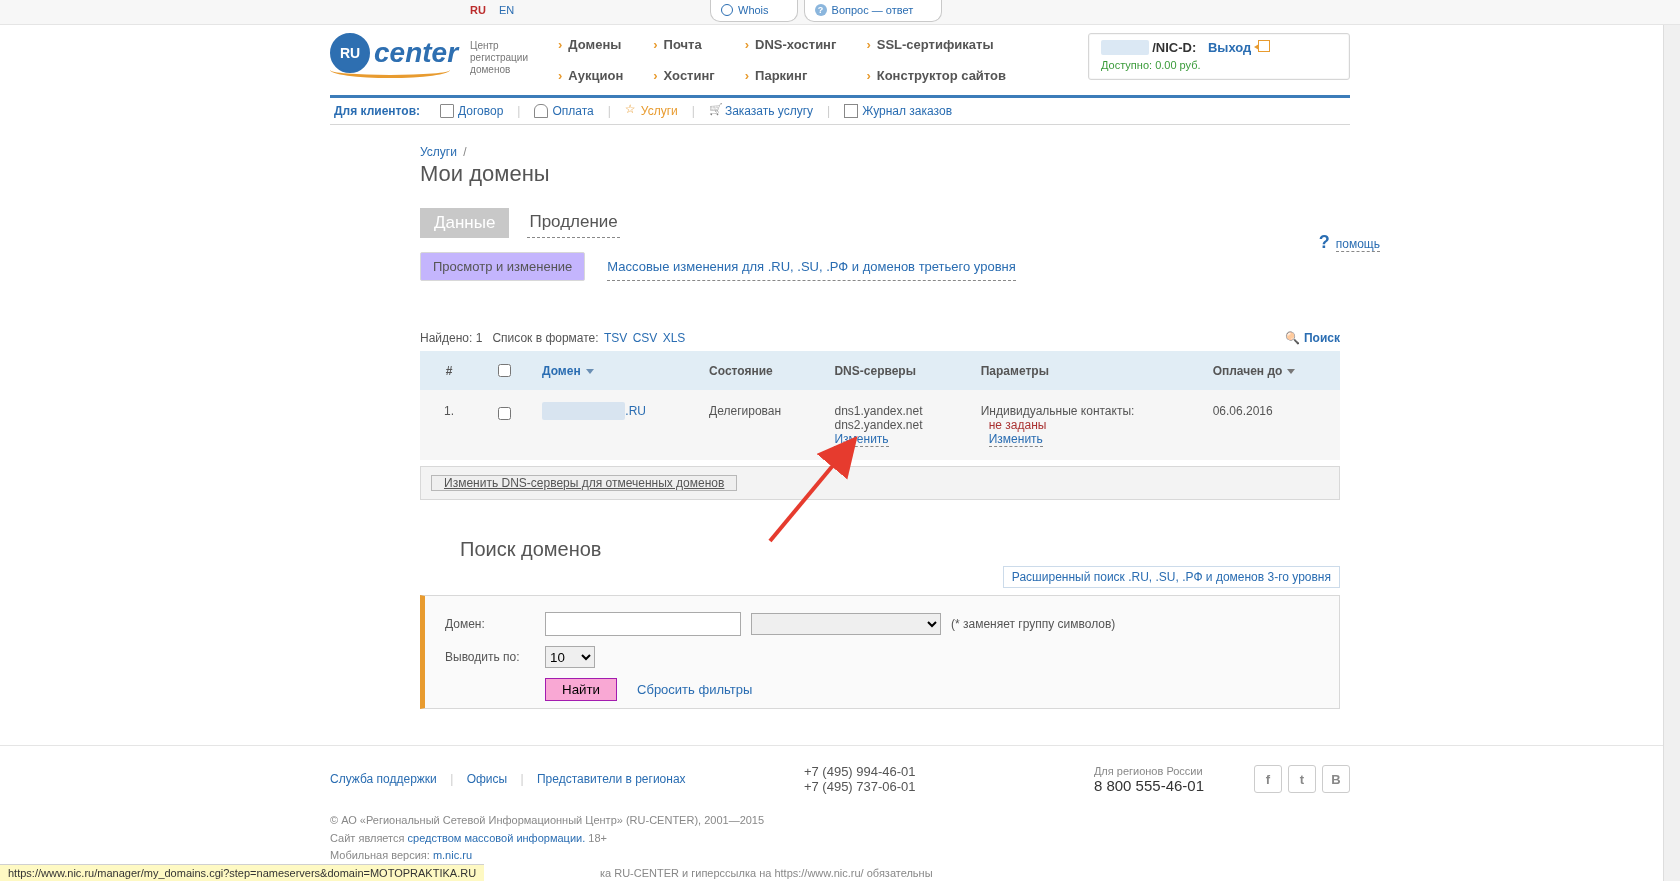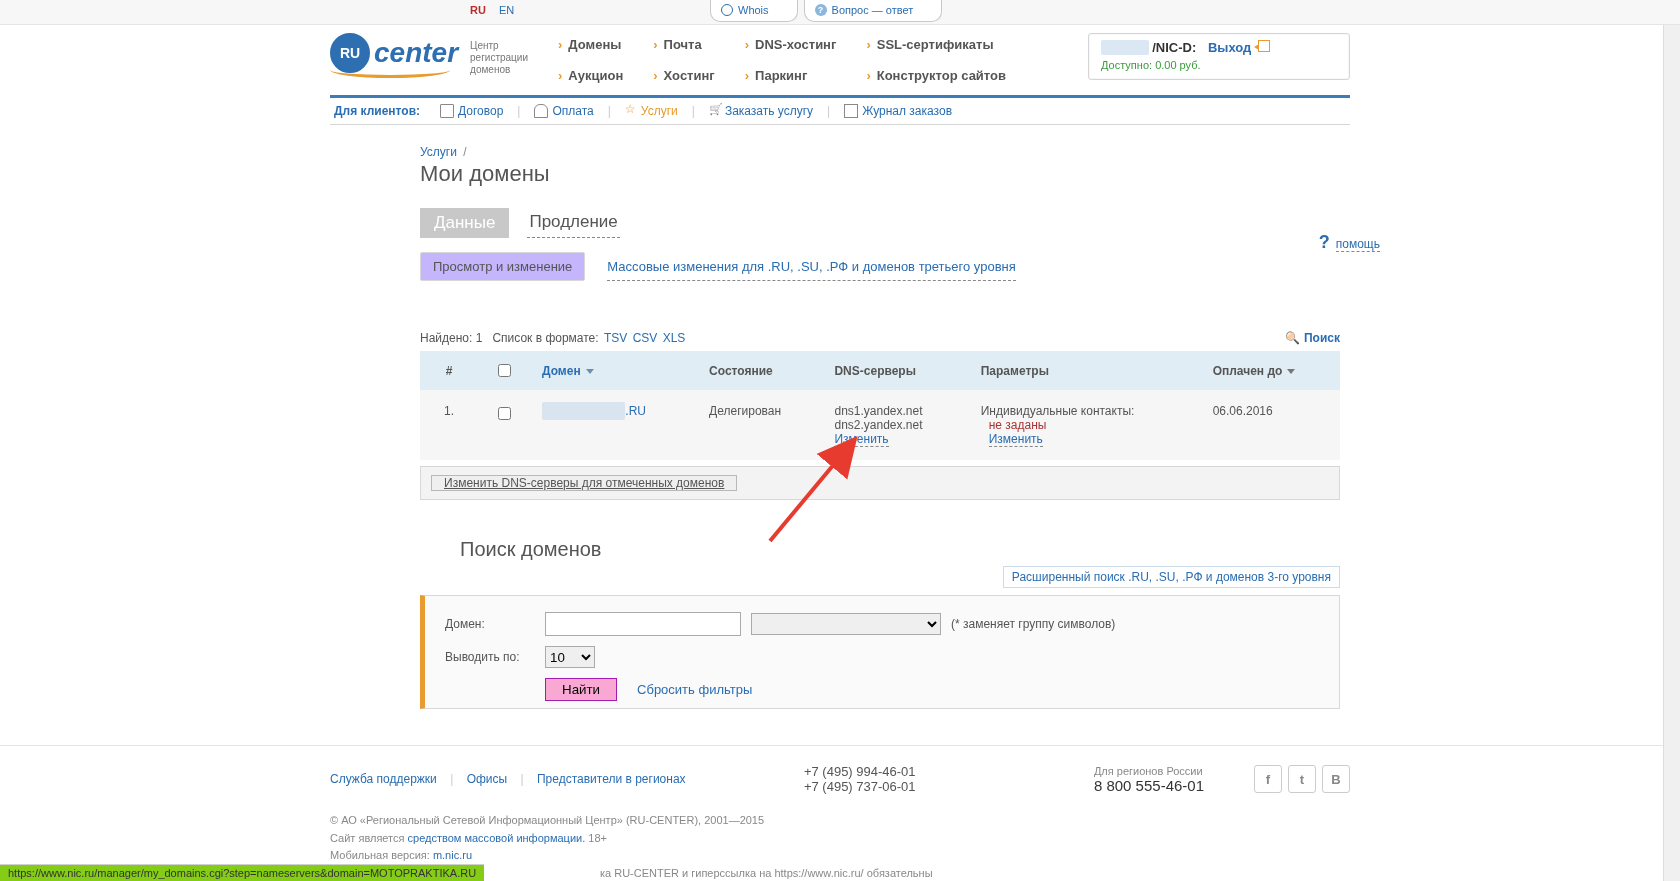--- a/index.html
+++ b/index.html
@@ -114,21 +114,21 @@
   .footer .sep{color:#ccc;margin:0 10px;}
   .footer-col{margin-left:auto;}
   .phone{color:#555;font-size:13px;}
   .phone-big{font-size:15px;color:#333;}
   .reg-lbl{font-size:11px;color:#888;}
   .social{display:flex;gap:6px;}
   .social-btn{width:26px;height:26px;border:1px solid #ccc;border-radius:3px;display:flex;align-items:center;justify-content:center;color:#888;font-weight:bold;font-size:13px;cursor:pointer;}
 
   .footer-legal{width:1020px;margin:18px auto 0 auto;font-size:11px;color:#888;line-height:1.6;}
 
-  .statusbar{position:fixed;bottom:0;left:0;background:#84cc16;border-top:1px solid #d0d0d0;font-size:11px;color:#333;padding:2px 8px;}
+  .statusbar{position:fixed;bottom:0;left:0;background:#fef9c3;border-top:1px solid #d0d0d0;font-size:11px;color:#333;padding:2px 8px;}
 
   .arrow{position:absolute;pointer-events:none;}
 
   .scroll-hint{position:fixed;right:0;top:0;width:16px;height:100%;background:#f0f0f0;border-left:1px solid #ddd;}
 </style>
 </head>
 <body>
 
 <div class="scroll-hint"></div>
 

